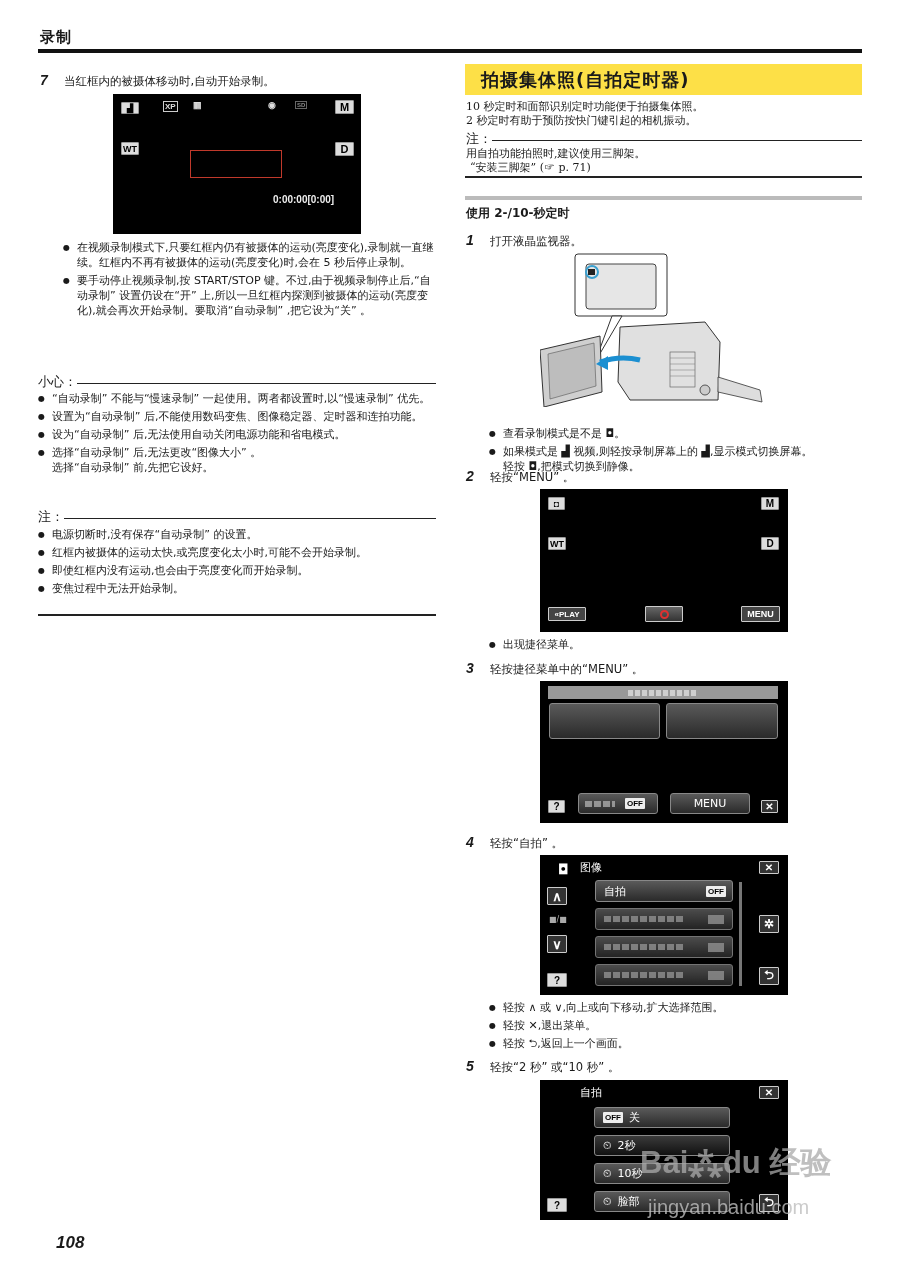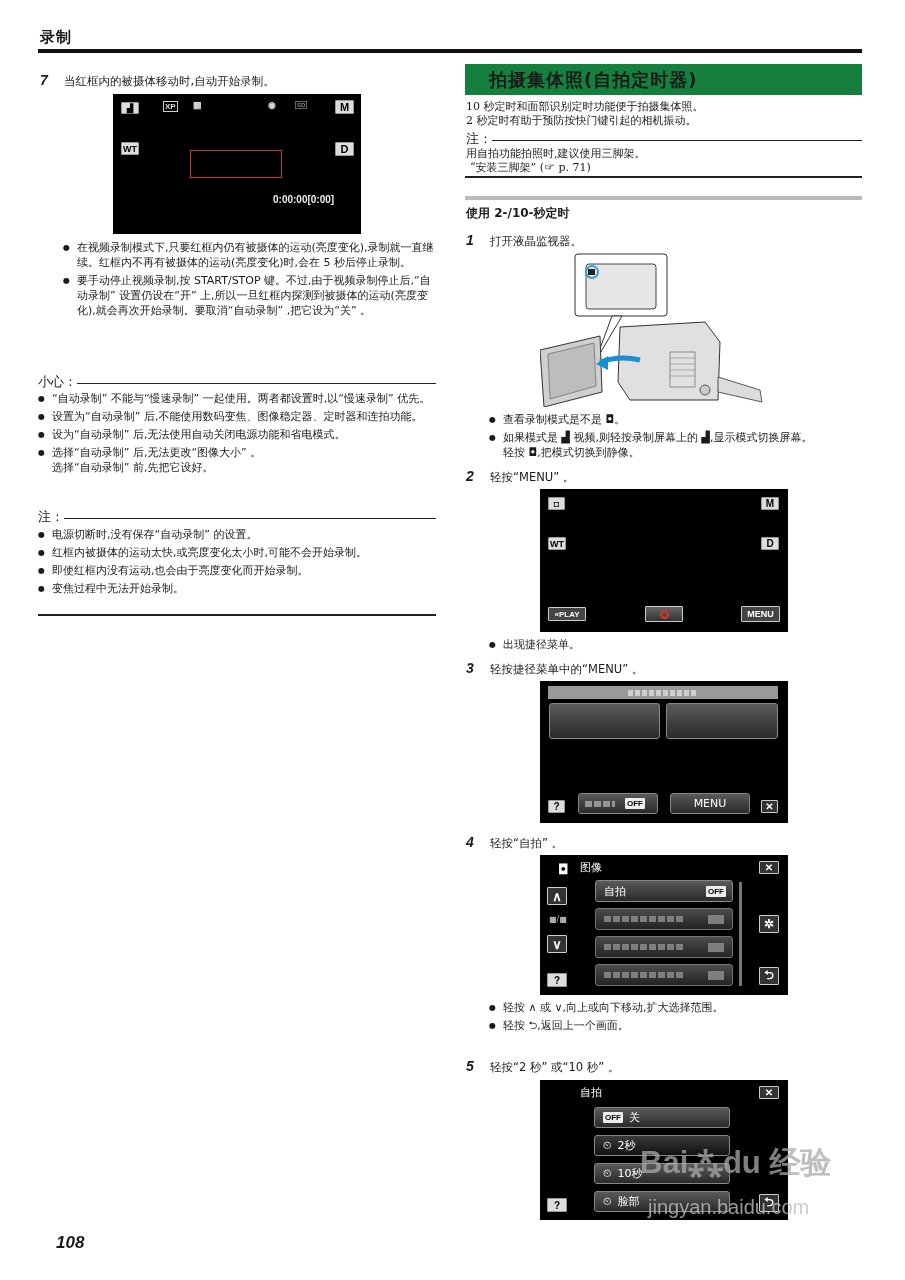--- a/index.html
+++ b/index.html
@@ -21,21 +21,21 @@
   .rule { position: absolute; height: 1px; background: #222; }
   .rule.thick { height: 2px; }
 
   .screen { position: absolute; background: #000; }
   .cam-btn { position: absolute; border: 1px solid #ccc; background: #222; color: #fff; font-family: "Liberation Sans", sans-serif; font-weight: bold; font-size: 10px; display: flex; align-items: center; justify-content: center; border-radius: 1px; }
   .cam-btn.light { background: #ddd; color: #000; border-color: #999; }
   .ind { position: absolute; color: #ddd; font-size: 8px; font-family: "Liberation Sans", sans-serif; font-weight: bold; }
   .red-frame { position: absolute; border: 1px solid #c0392b; }
   .time { position: absolute; color: #eee; font-family: "Liberation Sans", sans-serif; font-size: 10px; font-weight: bold; }
 
-  .section-title { position: absolute; left: 465px; top: 64px; width: 397px; height: 31px; background: #15803d; font-size: 18px; font-weight: bold; padding-left: 24px; line-height: 31px; letter-spacing: 1px; }
+  .section-title { position: absolute; left: 465px; top: 64px; width: 397px; height: 31px; background: #fde047; font-size: 18px; font-weight: bold; padding-left: 16px; line-height: 31px; letter-spacing: 1px; }
   .intro { position: absolute; font-family: "DejaVu Serif", serif; font-size: 11px; line-height: 14px; }
   .subsection-bar { position: absolute; left: 465px; top: 196px; width: 397px; height: 4px; background: #bbb; }
   .subsection-title { position: absolute; left: 466px; top: 205px; font-size: 12px; font-weight: bold; }
 
   .menu-row { position: absolute; border: 1px solid #888; border-radius: 3px; background: linear-gradient(#5a5a5a, #2a2a2a); color: #fff; font-size: 11px; display: flex; align-items: center; padding-left: 8px; }
   .blur-text { display: inline-block; height: 6px; background: repeating-linear-gradient(90deg, #aaa 0 7px, transparent 7px 9px); opacity: .8; }
   .off-tag { background: #eee; color: #000; font-size: 8px; font-weight: bold; padding: 1px 2px; border-radius: 1px; font-family: "Liberation Sans", sans-serif; }
 
   .page-num { position: absolute; left: 40px; top: 1233px; font-family: "Liberation Sans", sans-serif; font-style: italic; font-weight: bold; font-size: 17px; margin-left: 16px; }
   .watermark { position: absolute; left: 640px; top: 1140px; color: rgba(180,180,180,.7); font-family: "Liberation Sans", sans-serif; }
@@ -131,21 +131,21 @@
     <line x1="130" y1="106" x2="155" y2="106" stroke="#777" stroke-width="0.5"></line>
     <line x1="130" y1="112" x2="155" y2="112" stroke="#777" stroke-width="0.5"></line>
     <line x1="130" y1="118" x2="155" y2="118" stroke="#777" stroke-width="0.5"></line>
     <line x1="130" y1="124" x2="155" y2="124" stroke="#777" stroke-width="0.5"></line>
     <circle cx="165" cy="138" r="5" fill="#ccc" stroke="#333" stroke-width="0.8"></circle>
     <path d="M178 125 L220 138 L222 150 L178 140 Z" fill="#ddd" stroke="#333" stroke-width="0.8"></path>
     <path d="M60 110 Q80 103 100 108" fill="none" stroke="#1b8fd1" stroke-width="5"></path>
     <polygon points="56,112 68,104 68,118" fill="#1b8fd1"></polygon>
   </svg>
 </div>
-<ul class="bullets" style="left:489px; top:412px; width:375px;">
+<ul class="bullets" style="left:489px; top:426px; width:375px;">
   <li>查看录制模式是不是 ◘。</li>
   <li style="white-space:pre-line">如果模式是 ▟ 视频,则轻按录制屏幕上的 ▟,显示模式切换屏幕。
 轻按 ◘,把模式切换到静像。</li>
 </ul>
 
 <div class="step" style="left:466px; top:468px;">
   <span class="step-num">2</span>
   <span>轻按“MENU” 。</span>
 </div>
 <div class="screen" style="left:540px; top:489px; width:248px; height:143px;">
@@ -210,20 +210,21 @@
   <div class="menu-row" style="left:55px; top:109px; width:138px; height:22px; justify-content:space-between; padding-right:8px; opacity:.85;">
     <span class="blur-text" style="width:80px;"></span>
     <span class="blur-text" style="width:16px; height:9px; background:#aaa;"></span>
   </div>
   <div style="position:absolute; left:199px; top:27px; width:3px; height:104px; background:#777;"></div>
   <div class="cam-btn" style="left:219px; top:60px; width:20px; height:18px; font-size:12px; background:#333;">✲</div>
   <div class="cam-btn" style="left:219px; top:112px; width:20px; height:18px; font-size:12px; background:#333;">⮌</div>
 </div>
 <ul class="bullets" style="left:489px; top:1000px; width:375px;">
   <li>轻按 ∧ 或 ∨,向上或向下移动,扩大选择范围。</li>
+  <li>轻按 ✕,退出菜单。</li>
   <li>轻按 ⮌,返回上一个画面。</li>
 </ul>
 
 <div class="step" style="left:466px; top:1058px;">
   <span class="step-num">5</span>
   <span>轻按“2 秒” 或“10 秒” 。</span>
 </div>
 <div class="screen" style="left:540px; top:1080px; width:248px; height:140px;">
   <div style="position:absolute; left:40px; top:5px; color:#fff; font-size:11px;">自拍</div>
   <div class="cam-btn" style="left:219px; top:6px; width:20px; height:13px; font-size:10px; background:#333;">✕</div>

